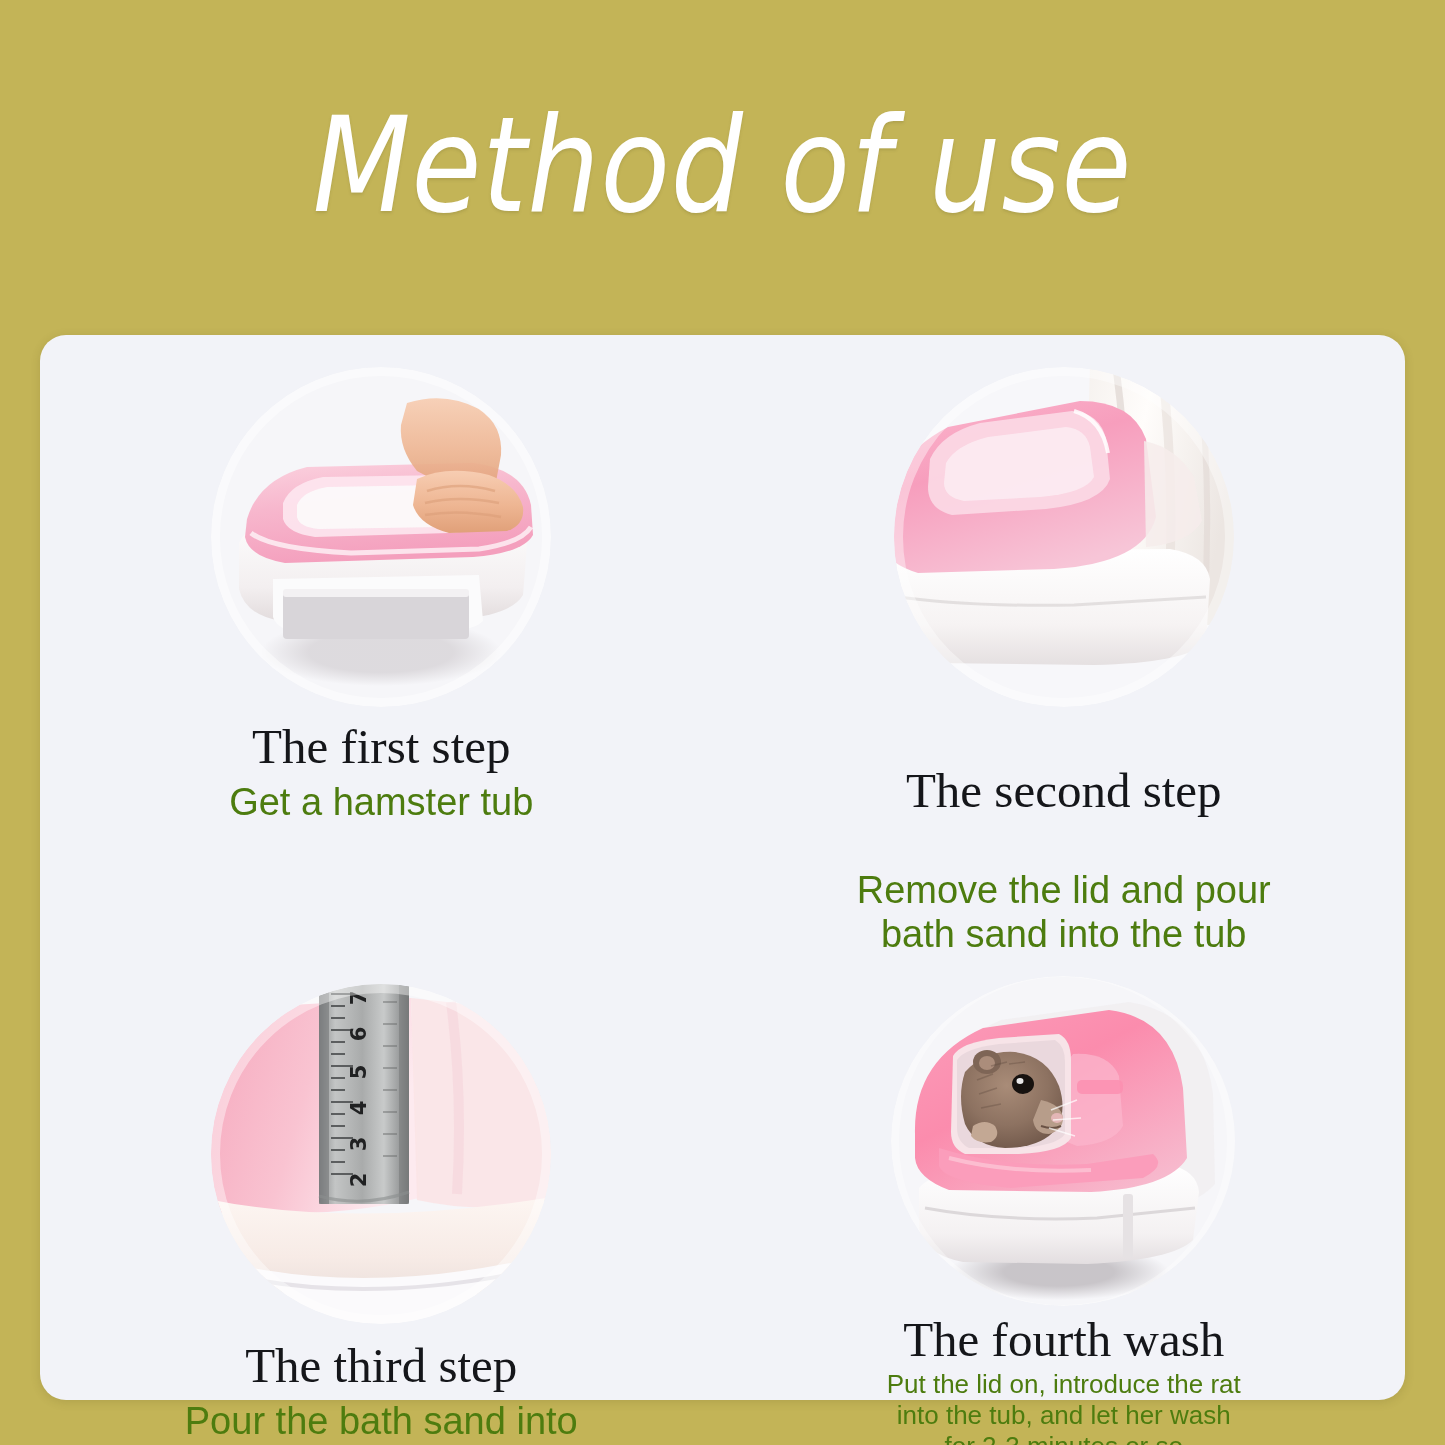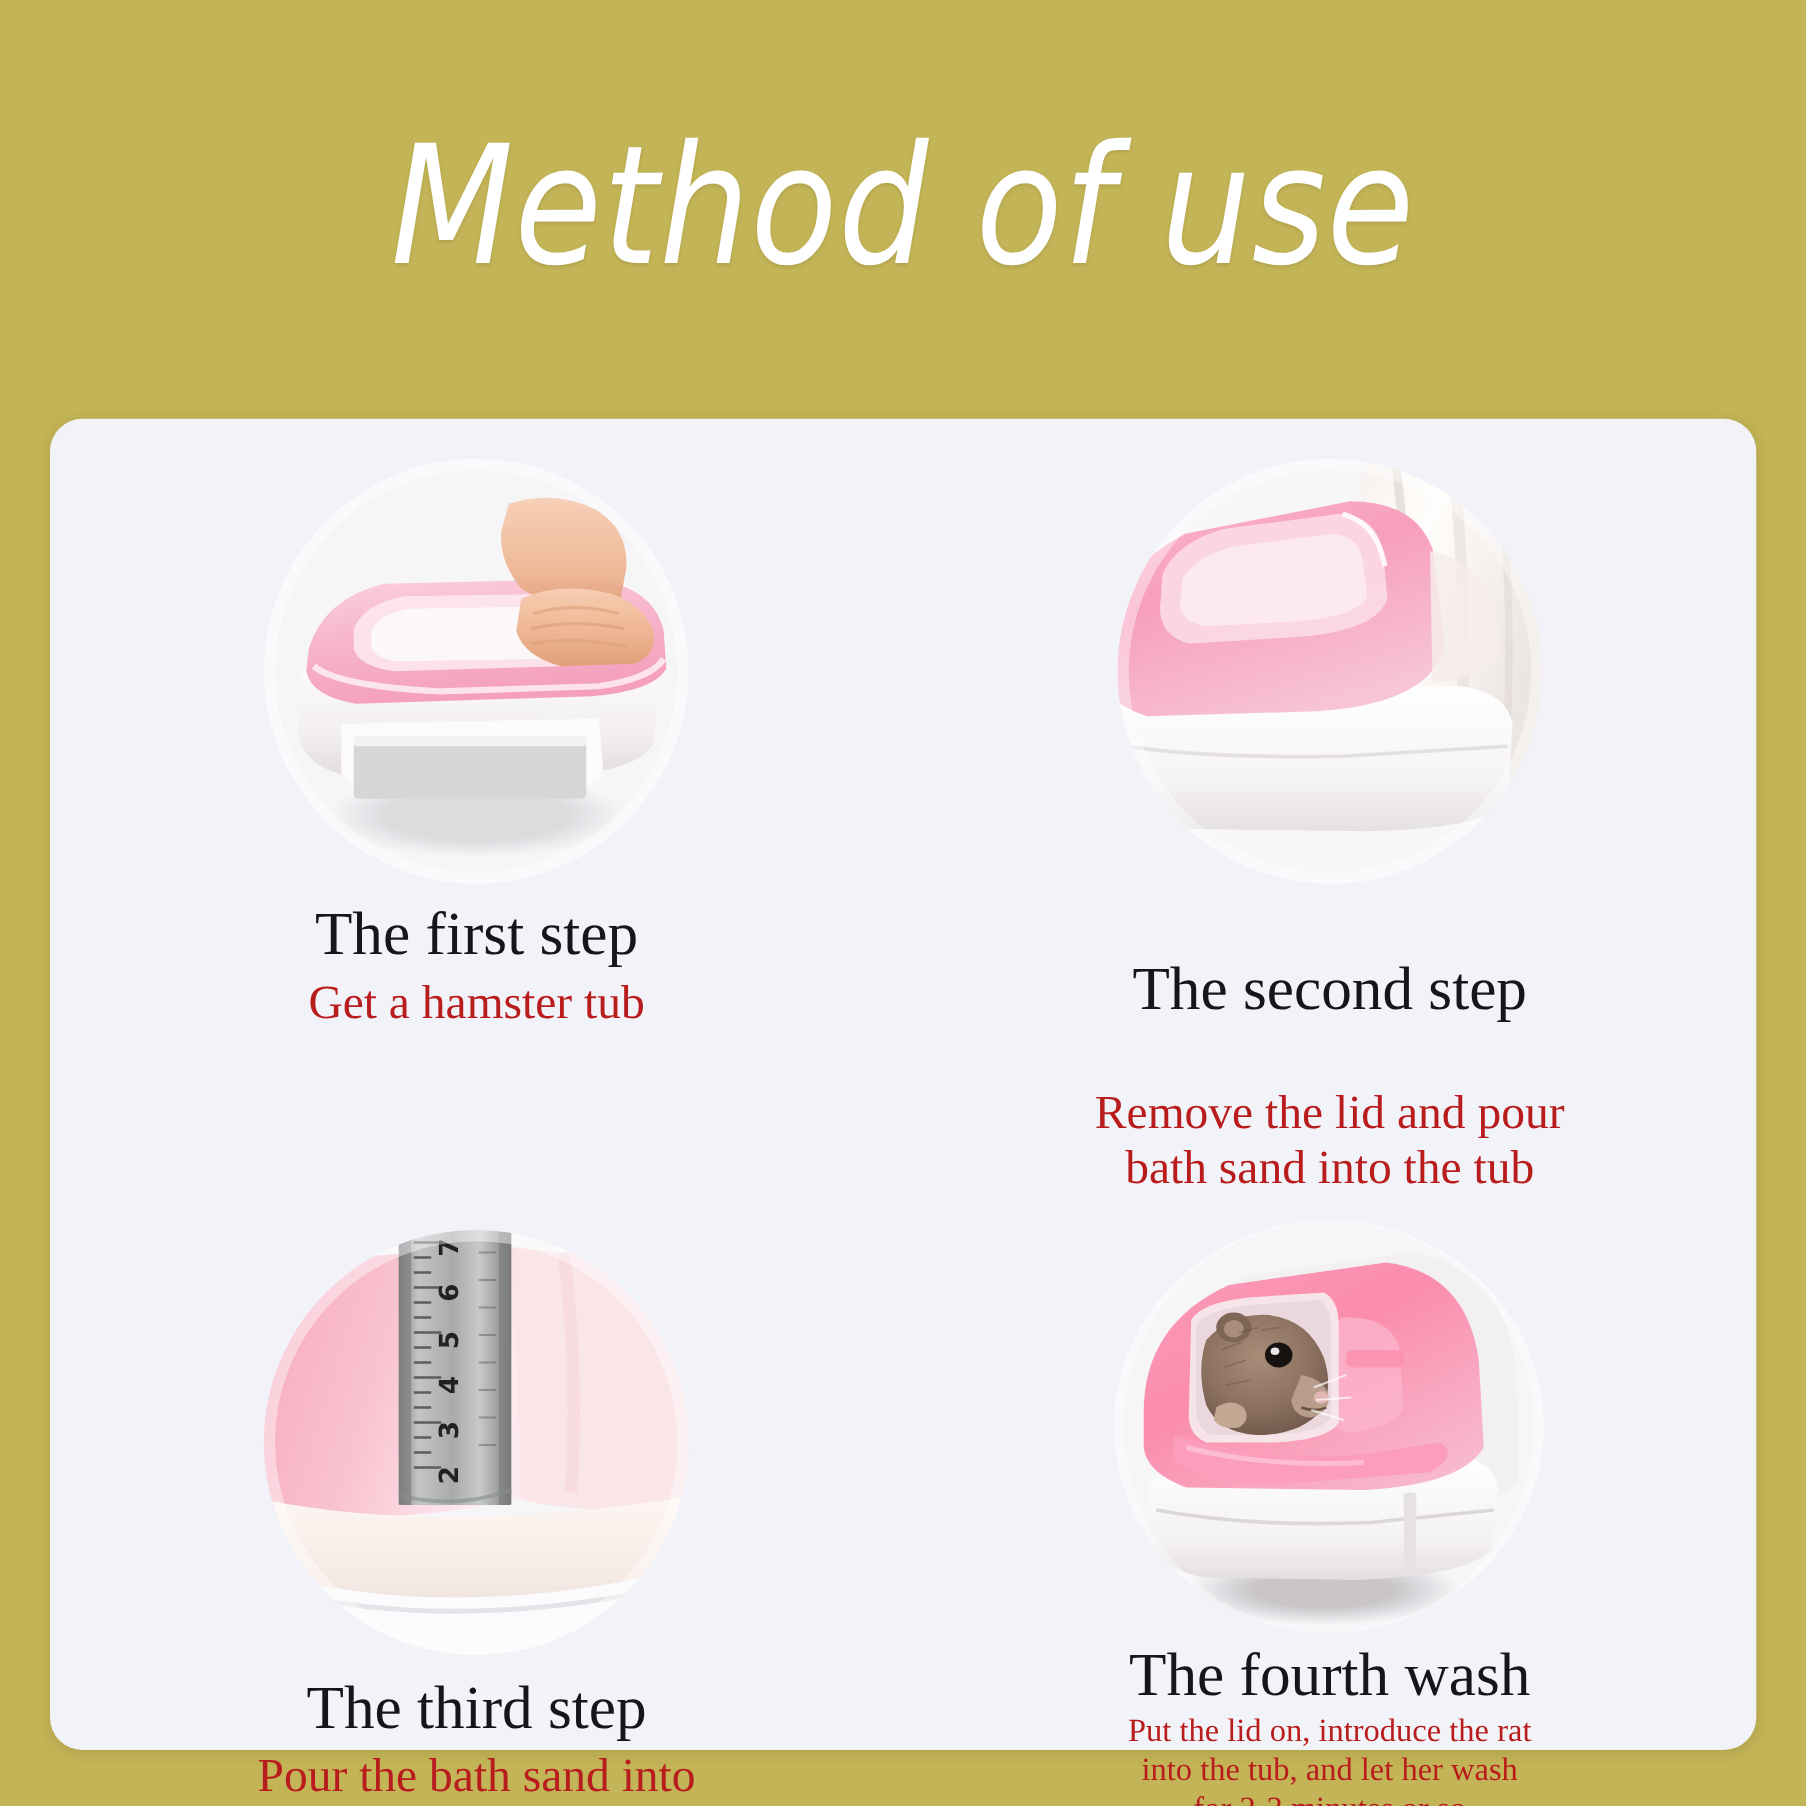--- a/index.html
+++ b/index.html
@@ -100,24 +100,24 @@
     line-height: 1.08;
     color: #15161a;
     text-align: center;
     margin-top: 14px;
     white-space: nowrap;
   }
   .step-title-4 { margin-top: 8px; }
   .step-title-3 { margin-top: 16px; }
 
   .step-body {
-    font-family: Liberation Serif, serif;
+    font-family: Liberation Sans, sans-serif;
     font-size: 38px;
     line-height: 1.16;
-    color: #b91c1c;
+    color: #4d7c0f;
     text-align: center;
     margin-top: 6px;
     max-width: 640px;
     white-space: pre-line;
   }
   .step-body-4 { font-size: 26px; line-height: 1.2; margin-top: 2px; max-width: 700px; }
   .step-body-2 { max-width: 660px; }
 </style>
 </head>
 <body>

